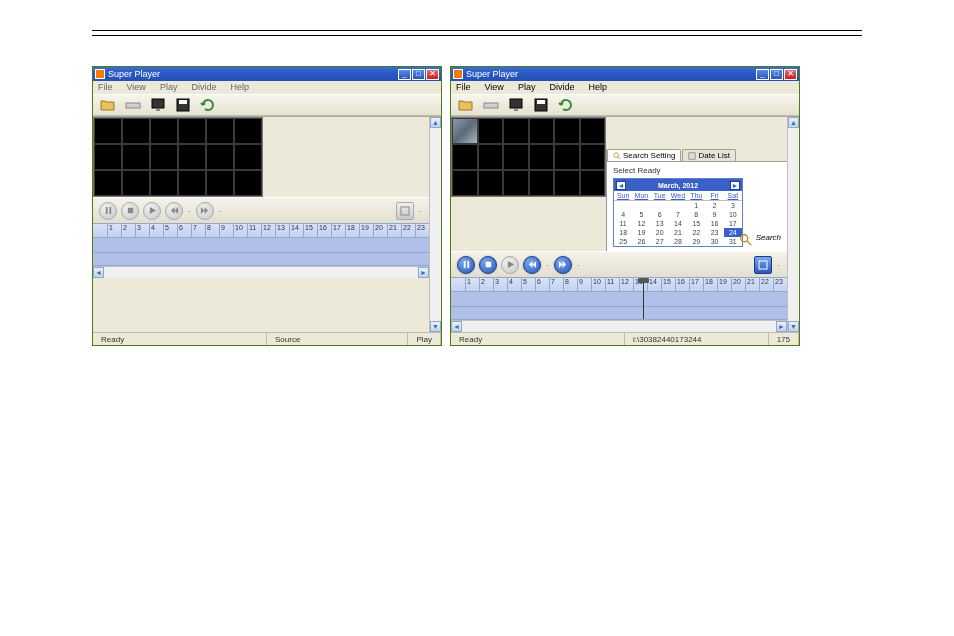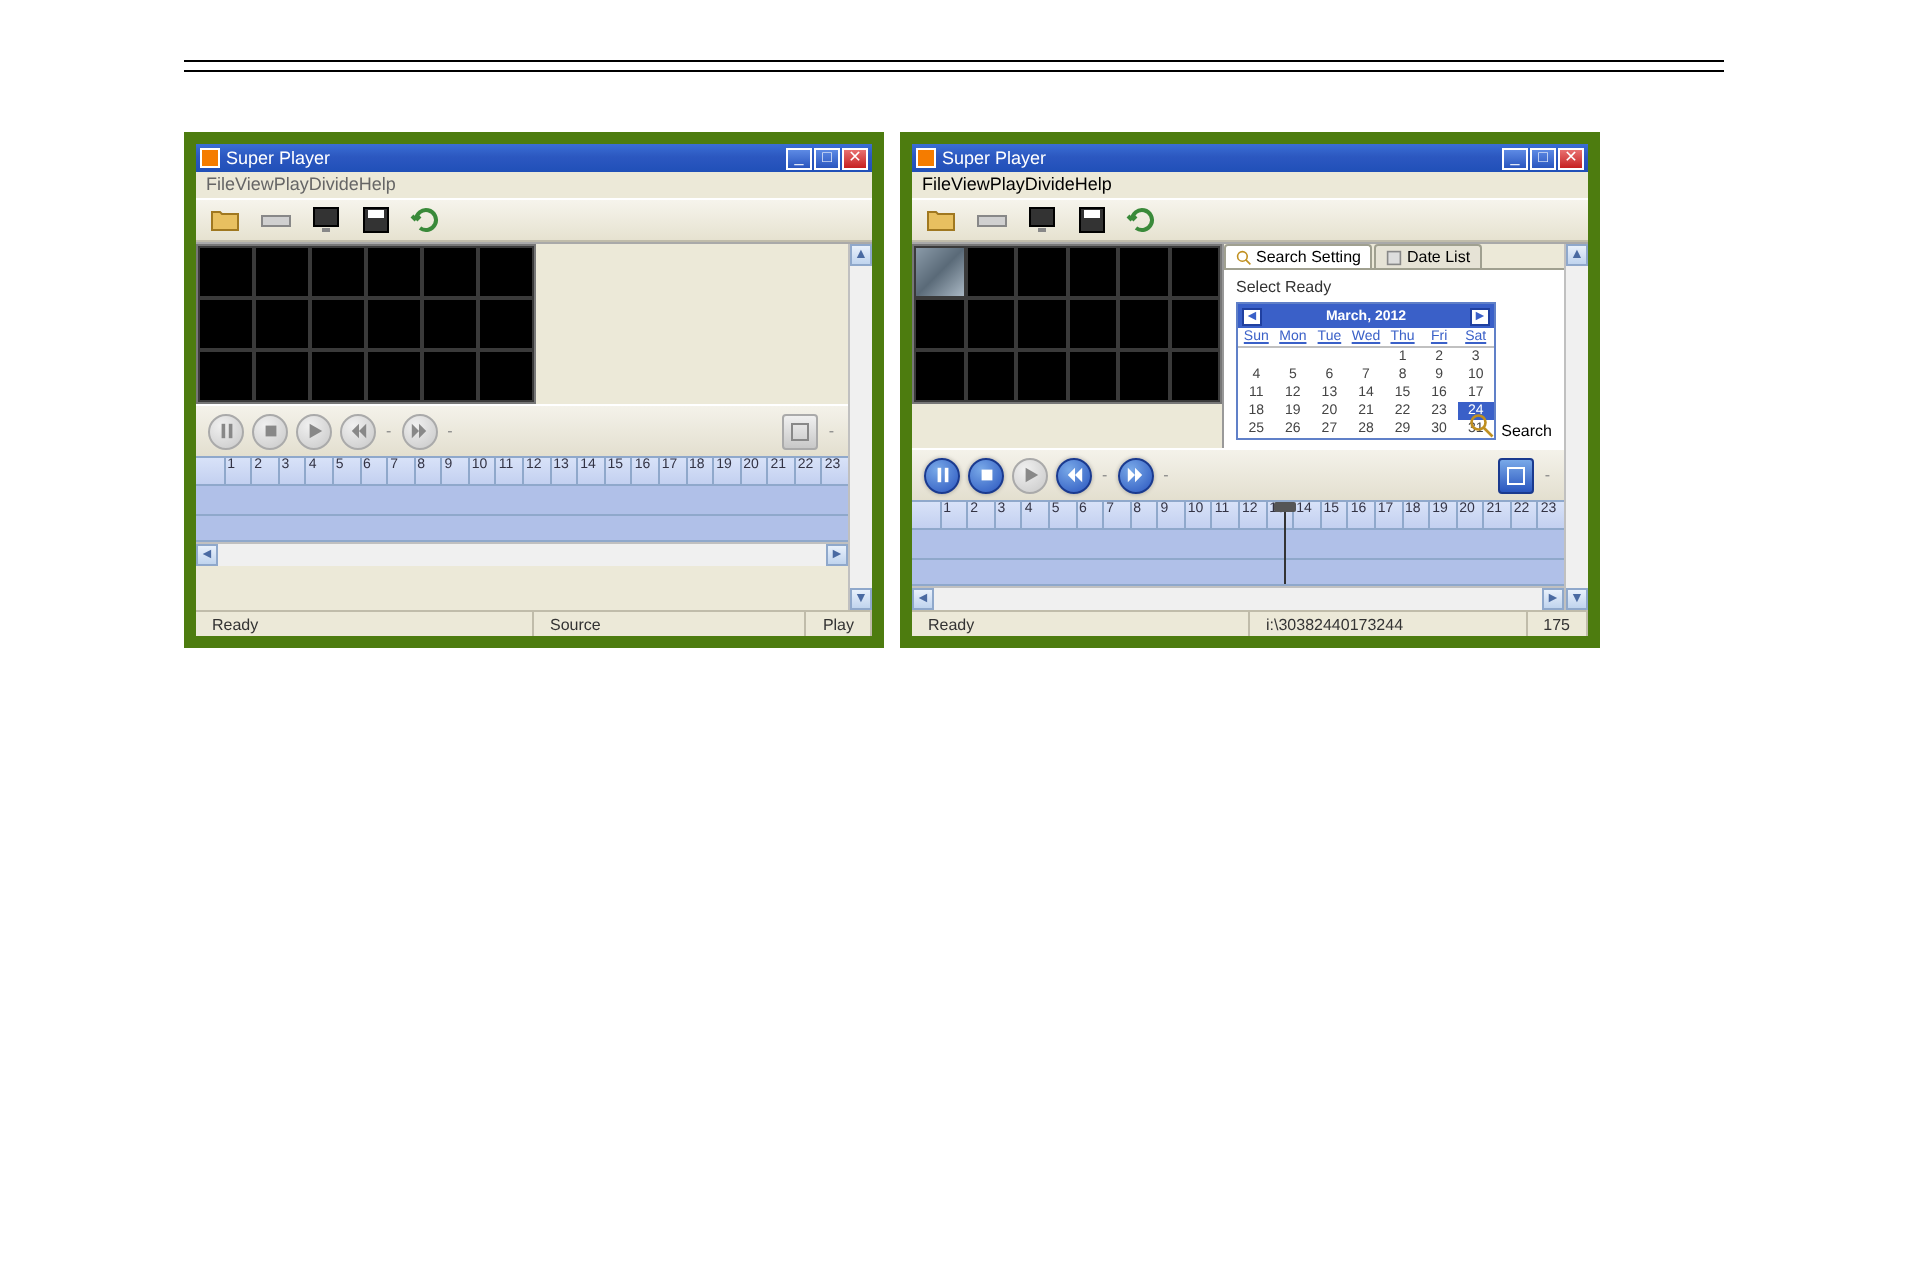--- a/index.html
+++ b/index.html
@@ -1,61 +1,61 @@
 <!DOCTYPE html>
 <html><head>
 <meta charset="utf-8">
 <style>
   * { box-sizing: border-box; margin: 0; padding: 0; }
   body { font-family: Tahoma, Arial, sans-serif; font-size: 10px; background: #fff; }
   .page { width: 954px; height: 636px; position: relative; padding: 30px 92px 0 92px; }
   .hr { border-top: 1px solid #000; margin-bottom: 4px; }
   .windows { display: flex; gap: 8px; margin-top: 30px; }
-  .window { width: 350px; border: 6px solid #4d7c0f; background: #ece9d8; display: flex; flex-direction: column; }
+  .window { width: 350px; border: 1px solid #4d7c0f; background: #ece9d8; display: flex; flex-direction: column; }
   .titlebar { height: 14px; background: linear-gradient(to bottom, #3a6ed5, #2c58c0 45%, #2a56bf 55%, #2050b8); color: #fff; display: flex; align-items: center; padding: 0 2px; font-size: 9px; }
   .titlebar .icon { width: 10px; height: 10px; background: #f57c00; margin-right: 3px; border: 1px solid #fff; }
   .titlebar .title { flex: 1; white-space: nowrap; }
   .titlebar .winbtn { width: 13px; height: 11px; background: linear-gradient(to bottom, #5d8ae4, #2a56bf); border: 1px solid #fff; margin-left: 1px; display:flex; align-items:center; justify-content:center; font-size:8px; color:#fff; line-height:1; }
   .titlebar .close { background: linear-gradient(to bottom, #e87070, #c62020); }
-  .menubar { height: 13px; background: #ece9d8; display: flex; gap: 0; padding: 1px 5px; font-size: 9px; color: #666; }
+  .menubar { height: 13px; background: #ece9d8; display: flex; gap: 14px; padding: 1px 5px; font-size: 9px; color: #666; }
   .menubar.active { color: #000; }
   .menubar span { cursor: default; }
   .toolbar { height: 22px; background: linear-gradient(to bottom, #f6f4ec, #e6e2d0); border-top: 1px solid #fff; border-bottom: 1px solid #c0bcaa; display: flex; align-items: center; padding: 0 5px; gap: 5px; }
   .toolbar .tbtn { width: 20px; height: 18px; display:flex; align-items:center; justify-content:center; }
   .tbtn svg { width: 16px; height: 16px; }
   .body-area { flex: 1; display: flex; background: #ece9d8; border-top: 1px solid #a9a9a9; }
   .scroll-v { width: 12px; background: #e8e8e8; border-left:1px solid #c0c0c0; display:flex; flex-direction:column; }
   .scroll-v .arrow, .scroll-h .arrow { background:linear-gradient(to bottom,#e8f0fb,#c0d4ee); border:1px solid #8fa8cb; width:11px; height:11px; font-size:7px; display:flex; align-items:center; justify-content:center; color:#4a6aa2; }
   .scroll-v .track { flex:1; background:#f0f0f0; }
   .content { flex: 1; display: flex; flex-direction: column; }
   .upper { display: flex; background: #ece9d8; }
   .grid { background: #000; border: 1px solid #777; display: grid; grid-template-columns: repeat(6, 1fr); grid-template-rows: repeat(3, 1fr); }
   .grid .cell { border: 1px solid #3a3a3a; position: relative; }
   .grid.left { width: 170px; height: 80px; }
   .grid.right-g { width: 155px; height: 80px; }
   .grid .thumb { background: linear-gradient(135deg, #8a9aa8 0%, #5a6a78 50%, #aab8c4 100%); position:absolute; inset:0; }
   .side-panel { flex: 1; background: #e9e7dc; border-left:1px solid #999; display:flex; flex-direction:column; align-items:center; justify-content:center; gap:12px; }
   .btn { width: 80px; height: 18px; background: linear-gradient(to bottom, #fdfdfd, #e8e8e1); border: 1px solid #a0a090; border-radius: 2px; font-size: 8px; color:#333; display:flex; align-items:center; justify-content:center; cursor:default; }
-  .search-panel { flex:1; background:#fff; border-left:1px solid #999; display:flex; flex-direction:column; padding:0; font-size:8px; }
+  .search-panel { flex:1; background:#fff; border-left:1px solid #999; display:flex; flex-direction:column; padding:0; font-size:8px;margin-top:32px; }
   .tabs { display:flex; height:13px; background:#ece9d8; border-bottom:1px solid #a0a090; }
   .tab { padding:1px 5px; border:1px solid #a0a090; border-bottom:none; background:#fff; border-radius:2px 2px 0 0; margin-right:1px; display:flex; align-items:center; gap:2px; font-size:8px; }
   .tab.inactive { background:#e6e3d6; }
   .tab .ticon { width:8px; height:8px; }
   .panel-body { flex:1; padding:4px 6px; background:#fff; position:relative; }
   .label { font-size:8px; color:#333; margin-bottom:3px; }
   .calendar { border:1px solid #6080c8; width:130px; font-size:7px; }
   .cal-head { background:#3a60c8; color:#fff; display:flex; align-items:center; justify-content:space-between; padding:1px 2px; height:12px; }
   .cal-head .carrow { background:#fff; color:#3a60c8; width:10px; height:9px; display:flex; align-items:center; justify-content:center; font-size:7px; border:1px solid #2040a0; }
   .cal-head .month { flex:1; text-align:center; font-weight:bold; }
   .cal-grid { display:grid; grid-template-columns:repeat(7,1fr); text-align:center; background:#fff; }
   .cal-grid .dh { color:#3a60c8; border-bottom:1px solid #c0c0c0; padding:1px 0; text-decoration:underline; }
   .cal-grid .d { padding:1px 0; color:#444; }
   .cal-grid .d.sel { background:#3a60c8; color:#fff; }
   .cal-grid .d.dim { color:#bbb; }
-  .search-row { position:absolute; bottom:4px; right:6px; display:flex; align-items:flex-end; gap:3px; font-size:8px; }
+  .search-row { position:absolute; bottom:4px; right:6px; display:flex; align-items:flex-start; gap:3px; font-size:8px;font-style:italic; }
   .search-row svg { width:14px; height:14px; }
   .controls { height: 26px; background: linear-gradient(to bottom,#f4f2ea,#e3dfcf); border-top:1px solid #fff; display:flex; align-items:center; padding:0 6px; gap:4px; }
   .pbtn { width:18px; height:18px; border-radius:50%; display:flex; align-items:center; justify-content:center; }
   .pbtn.off { background:radial-gradient(circle at 35% 30%, #f0f0f0, #c8c8c8); border:1px solid #aaa; }
   .pbtn.on { background:radial-gradient(circle at 35% 30%, #79a9e8, #2a56bf); border:1px solid #1a3a8f; box-shadow: 0 0 2px rgba(0,0,0,0.3); }
   .pbtn svg { width:9px; height:9px; }
   .dash { color:#888; font-size:8px; margin:0 1px; }
   .sqbtn { width:18px; height:18px; border:1px solid #1a3a8f; background:linear-gradient(to bottom,#79a9e8,#2a56bf); display:flex; align-items:center; justify-content:center; border-radius:2px; }
   .sqbtn.off { border:1px solid #aaa; background:linear-gradient(to bottom,#f0f0f0,#c8c8c8); }
   .sqbtn svg { width:10px; height:10px; }

